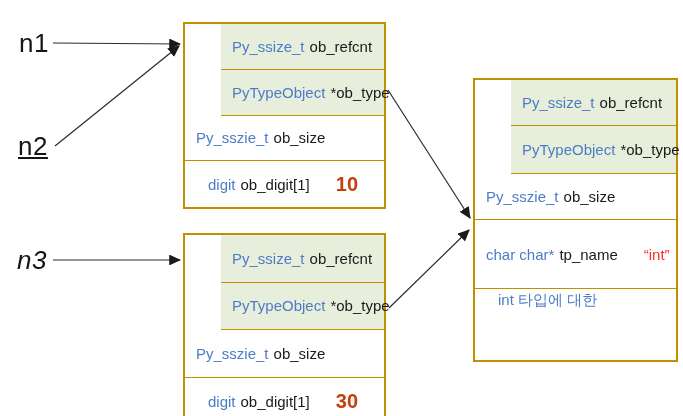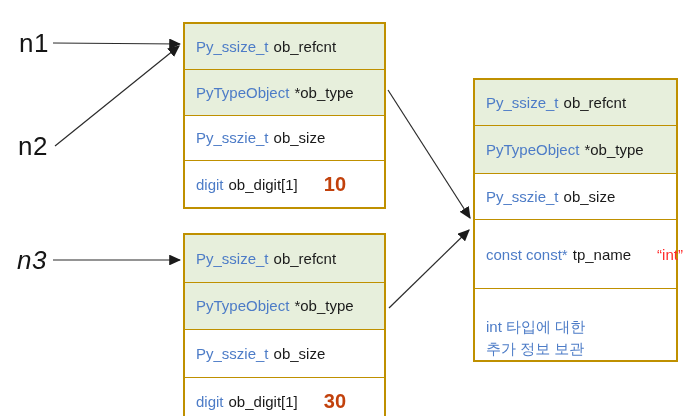--- a/index.html
+++ b/index.html
@@ -9,50 +9,50 @@
     font-family:"Liberation Sans", sans-serif;
     position:relative;overflow:hidden;
   }
   .canvas{position:absolute;left:0;top:18px;width:683px;height:408px;}
   svg.arrows{position:absolute;left:0;top:0;z-index:1;}
   .ptr{
     position:absolute;z-index:2;
     font-size:26px;color:#151515;letter-spacing:0.5px;
   }
   #n1{left:19px;top:10px;}
-  #n2{left:18px;top:113px;}
+  #n2{left:18px;top:113px;text-decoration:underline;}
   #n3{left:17px;top:227px;font-style:italic;}
   .tbl{
     position:absolute;z-index:2;box-sizing:border-box;
     border:2px solid #bf9000;background:#ffffff;
   }
   .row{
     box-sizing:border-box;
     border-bottom:1px solid #bf9000;
     display:flex;align-items:center;
     padding-left:11px;
     font-size:15px;color:#1a1a1a;
     white-space:nowrap;
   }
-  .row:last-child{border-bottom:none;}
-  .row.green{background:#e7efdc;}
+  .row:last-child{border-bottom:none;margin-left:12px;}
+  .row.green{background:#e7efdc;margin-left:36px;}
   .ft{color:#4d7cc7;margin-right:5px;}
   .fv{color:#c2410c;font-weight:bold;font-size:20px;margin-left:26px;}
   .fvq{color:#ff2b2b;font-size:15px;font-weight:normal;}
   #tableA{left:183px;top:4px;width:203px;}
   #tableA .row{height:45.8px;}
   #tableB{left:183px;top:215px;width:203px;}
   #tableB .row{height:47.5px;}
   #tableC{left:473px;top:60px;width:205px;}
   #tableC .r1,#tableC .r3{height:46px;}
   #tableC .r2{height:48px;}
   #tableC .r4{height:69px;}
   #tableC .r5{
     height:71px;
-    flex-direction:column;align-items:flex-start;justify-content:flex-end;
+    flex-direction:column;align-items:flex-start;justify-content:flex-start;
     color:#4d7cc7;line-height:22px;
   }
 </style>
 </head>
 <body>
 
 <div class="canvas">
 
   <svg class="arrows" width="683" height="416">
     <defs>
@@ -118,23 +118,22 @@
     </div>
     <div class="row green r2">
       <span class="ft">PyTypeObject</span>
       <span>*ob_type</span>
     </div>
     <div class="row r3">
       <span class="ft">Py_sszie_t</span>
       <span>ob_size</span>
     </div>
     <div class="row r4">
-      <span class="ft">const const*</span>
+      <span class="ft">char char*</span>
       <span>tp_name</span>
       <span class="fv fvq">“int”</span>
     </div>
     <div class="row r5">
       <span>int 타입에 대한</span>
-      <span>추가 정보 보관</span>
     </div>
   </div>
 
 </div>
 
 </body></html>

